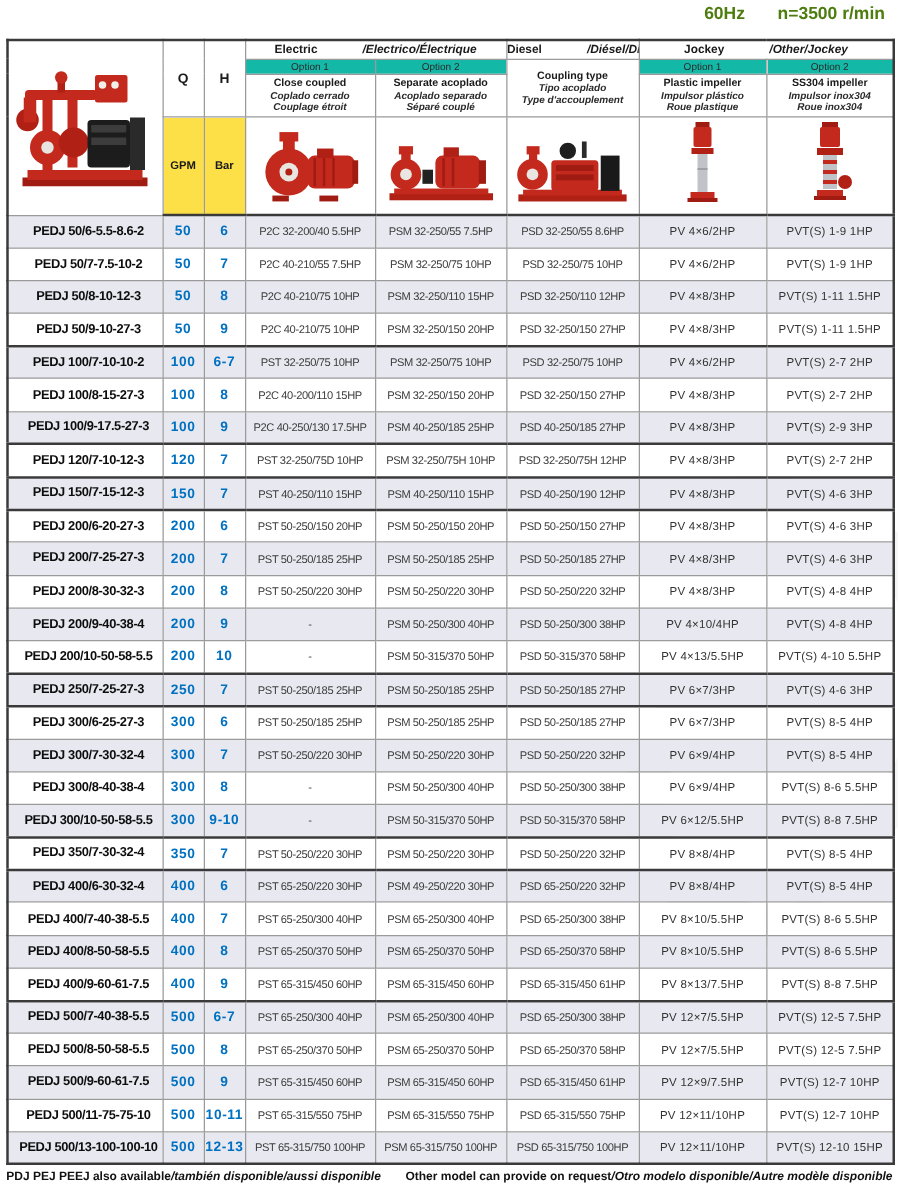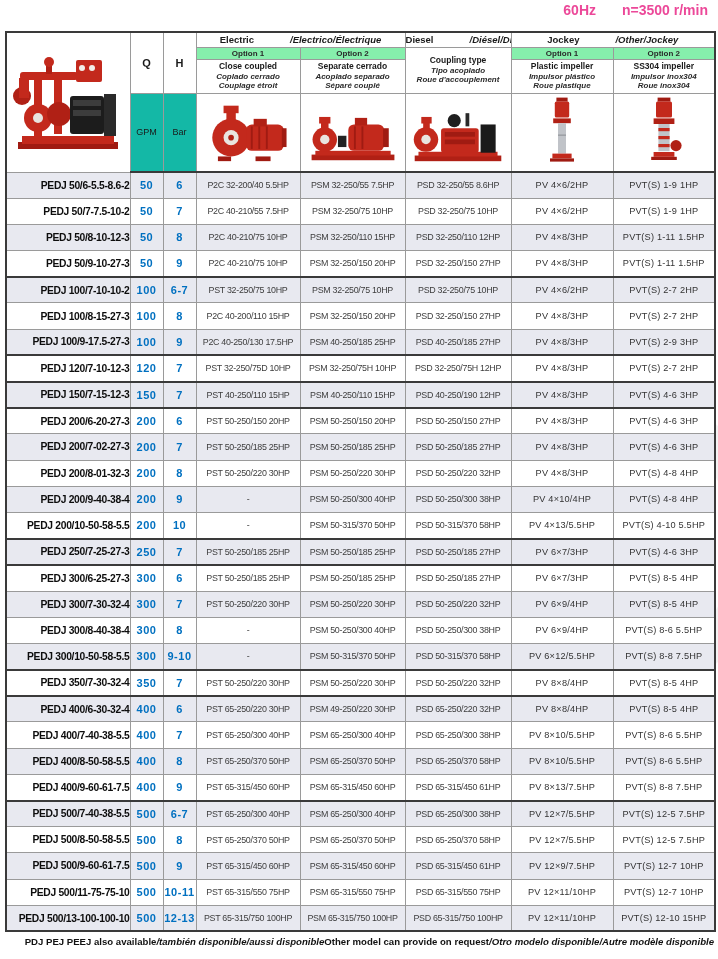--- a/index.html
+++ b/index.html
@@ -3,70 +3,70 @@
 <meta charset="utf-8">
 <style>
   html,body{margin:0;padding:0;}
   body{
     width:718px;height:959px;background:#ffffff;position:relative;
     font-family:"Liberation Sans", sans-serif;
     -webkit-font-smoothing:antialiased;overflow:hidden;
   }
   .top-note{
     position:absolute;top:2px;right:10px;
-    color:#ec4899;font-weight:bold;font-size:14px;letter-spacing:0;
+    color:#4d7c0f;font-weight:bold;font-size:14px;letter-spacing:0;
   }
   .top-note .freq{margin-right:26px;}
 
   .spec-table{
     position:absolute;left:5px;top:31px;width:709px;
     border-collapse:collapse;table-layout:fixed;
     border:2px solid #3a3a3a;
   }
   .spec-table th,.spec-table td{
     border:1px solid #9a9a9a;padding:0;margin:0;
     text-align:center;vertical-align:middle;overflow:hidden;
   }
   
   .h-row1{height:15px;}
   .h-row2{height:12px;}
   .h-row3{height:34px;padding-left:48px;}
   .h-row4{height:79px;}
   .group-label{font-size:9.5px;font-weight:bold;color:#1a1a1a;background:#fff;}
   .group-label i{font-style:italic;margin-left:36px;}
-  .opt-label{font-size:8px;font-weight:bold;color:#2a2a2a;background:#86efac;}
+  .opt-label{font-size:8px;font-weight:normal;color:#2a2a2a;background:#14b8a6;}
   .qh-label{font-size:11px;font-weight:bold;color:#1a1a1a;background:#fff;}
-  .unit-label{font-size:9px;font-weight:normal;color:#1a1a1a;background:#14b8a6;vertical-align:middle;}
+  .unit-label{font-size:9px;font-weight:bold;color:#1a1a1a;background:#fde047;vertical-align:middle;}
   .desc-cell{background:#fff;line-height:1.15;}
   .desc-cell .d1{display:block;font-size:8.5px;font-weight:bold;color:#1a1a1a;}
   .desc-cell .d2,.desc-cell .d3{display:block;font-size:8px;font-weight:bold;font-style:italic;color:#2a2a2a;}
   .diesel-desc{vertical-align:bottom;padding-bottom:5px;}
   .img-cell{background:#fff;vertical-align:middle;}
   .model-head{background:#fff;}
   .spec-table thead tr.h-row4 th{border-bottom:2px solid #3a3a3a;}
 
   
   .spec-table tbody tr{height:26.2px;}
   .spec-table tbody tr.shaded td{background:#e8e9f0;}
   .spec-table tbody tr td{background:#ffffff;}
   .spec-table tbody tr.group-start td{border-top:2px solid #3a3a3a;}
   td.c-model{
-    text-align:right;padding-left:5px;font-weight:bold;font-size:10.3px;
+    text-align:center;padding-left:5px;font-weight:bold;font-size:10.3px;
     color:#0d0d0d;letter-spacing:-0.3px;white-space:nowrap;
   }
   td.c-q,td.c-h{color:#0070c0;font-weight:bold;font-size:11px;letter-spacing:0.5px;}
   td.c-electric1,td.c-electric2,td.c-diesel{
     font-size:8.9px;color:#3d3d3d;letter-spacing:-0.3px;white-space:nowrap;
   }
   td.c-jockey1,td.c-jockey2{font-size:9.2px;color:#333333;letter-spacing:0.2px;white-space:nowrap;}
 
   .footer{
     position:absolute;left:5px;top:936px;width:709px;
     font-size:9.6px;font-weight:bold;color:#111;
-    display:flex;justify-content:flex-end;white-space:nowrap;
+    display:flex;justify-content:space-between;white-space:nowrap;
   }
   .footer i{font-style:italic;}
 
   .watermark{
     position:absolute;left:420px;top:340px;width:360px;height:420px;
     pointer-events:none;opacity:0.07;
   }
   .watermark .arc{
     position:absolute;border:34px solid #6a6a6a;border-radius:50%;
     border-left-color:transparent;border-bottom-color:transparent;
@@ -129,33 +129,33 @@
       <th class="group-label" colspan="2"><span>Electric</span><i>/Electrico/Électrique</i></th>
       <th class="group-label"><span>Diesel</span><i>/Diésel/Diesel</i></th>
       <th class="group-label" colspan="2"><span>Jockey</span><i>/Other/Jockey</i></th>
     </tr>
     <tr class="h-row2">
       <th class="opt-label">Option 1</th>
       <th class="opt-label">Option 2</th>
       <th class="desc-cell diesel-desc" rowspan="2">
         <span class="d1">Coupling type</span>
         <span class="d2">Tipo acoplado</span>
-        <span class="d3">Roue d'accouplement</span>
+        <span class="d3">Type d'accouplement</span>
       </th>
       <th class="opt-label">Option 1</th>
       <th class="opt-label">Option 2</th>
     </tr>
     <tr class="h-row3">
       <th class="desc-cell">
         <span class="d1">Close coupled</span>
         <span class="d2">Coplado cerrado</span>
         <span class="d3">Couplage étroit</span>
       </th>
       <th class="desc-cell">
-        <span class="d1">Separate cerrado</span>
+        <span class="d1">Separate acoplado</span>
         <span class="d2">Acoplado separado</span>
         <span class="d3">Séparé couplé</span>
       </th>
       <th class="desc-cell">
         <span class="d1">Plastic impeller</span>
         <span class="d2">Impulsor plástico</span>
         <span class="d3">Roue plastique</span>
       </th>
       <th class="desc-cell">
         <span class="d1">SS304 impeller</span>
@@ -337,31 +337,31 @@
         <td class="c-model">PEDJ 200/6-20-27-3</td>
         <td class="c-q">200</td>
         <td class="c-h">6</td>
         <td class="c-electric1">PST 50-250/150 20HP</td>
         <td class="c-electric2">PSM 50-250/150 20HP</td>
         <td class="c-diesel">PSD 50-250/150 27HP</td>
         <td class="c-jockey1">PV 4×8/3HP</td>
         <td class="c-jockey2">PVT(S) 4-6 3HP</td>
       </tr>
       <tr class="shaded">
-        <td class="c-model">PEDJ 200/7-02-27-3</td>
+        <td class="c-model">PEDJ 200/7-25-27-3</td>
         <td class="c-q">200</td>
         <td class="c-h">7</td>
         <td class="c-electric1">PST 50-250/185 25HP</td>
         <td class="c-electric2">PSM 50-250/185 25HP</td>
         <td class="c-diesel">PSD 50-250/185 27HP</td>
         <td class="c-jockey1">PV 4×8/3HP</td>
         <td class="c-jockey2">PVT(S) 4-6 3HP</td>
       </tr>
       <tr>
-        <td class="c-model">PEDJ 200/8-01-32-3</td>
+        <td class="c-model">PEDJ 200/8-30-32-3</td>
         <td class="c-q">200</td>
         <td class="c-h">8</td>
         <td class="c-electric1">PST 50-250/220 30HP</td>
         <td class="c-electric2">PSM 50-250/220 30HP</td>
         <td class="c-diesel">PSD 50-250/220 32HP</td>
         <td class="c-jockey1">PV 4×8/3HP</td>
         <td class="c-jockey2">PVT(S) 4-8 4HP</td>
       </tr>
       <tr class="shaded">
         <td class="c-model">PEDJ 200/9-40-38-4</td>

